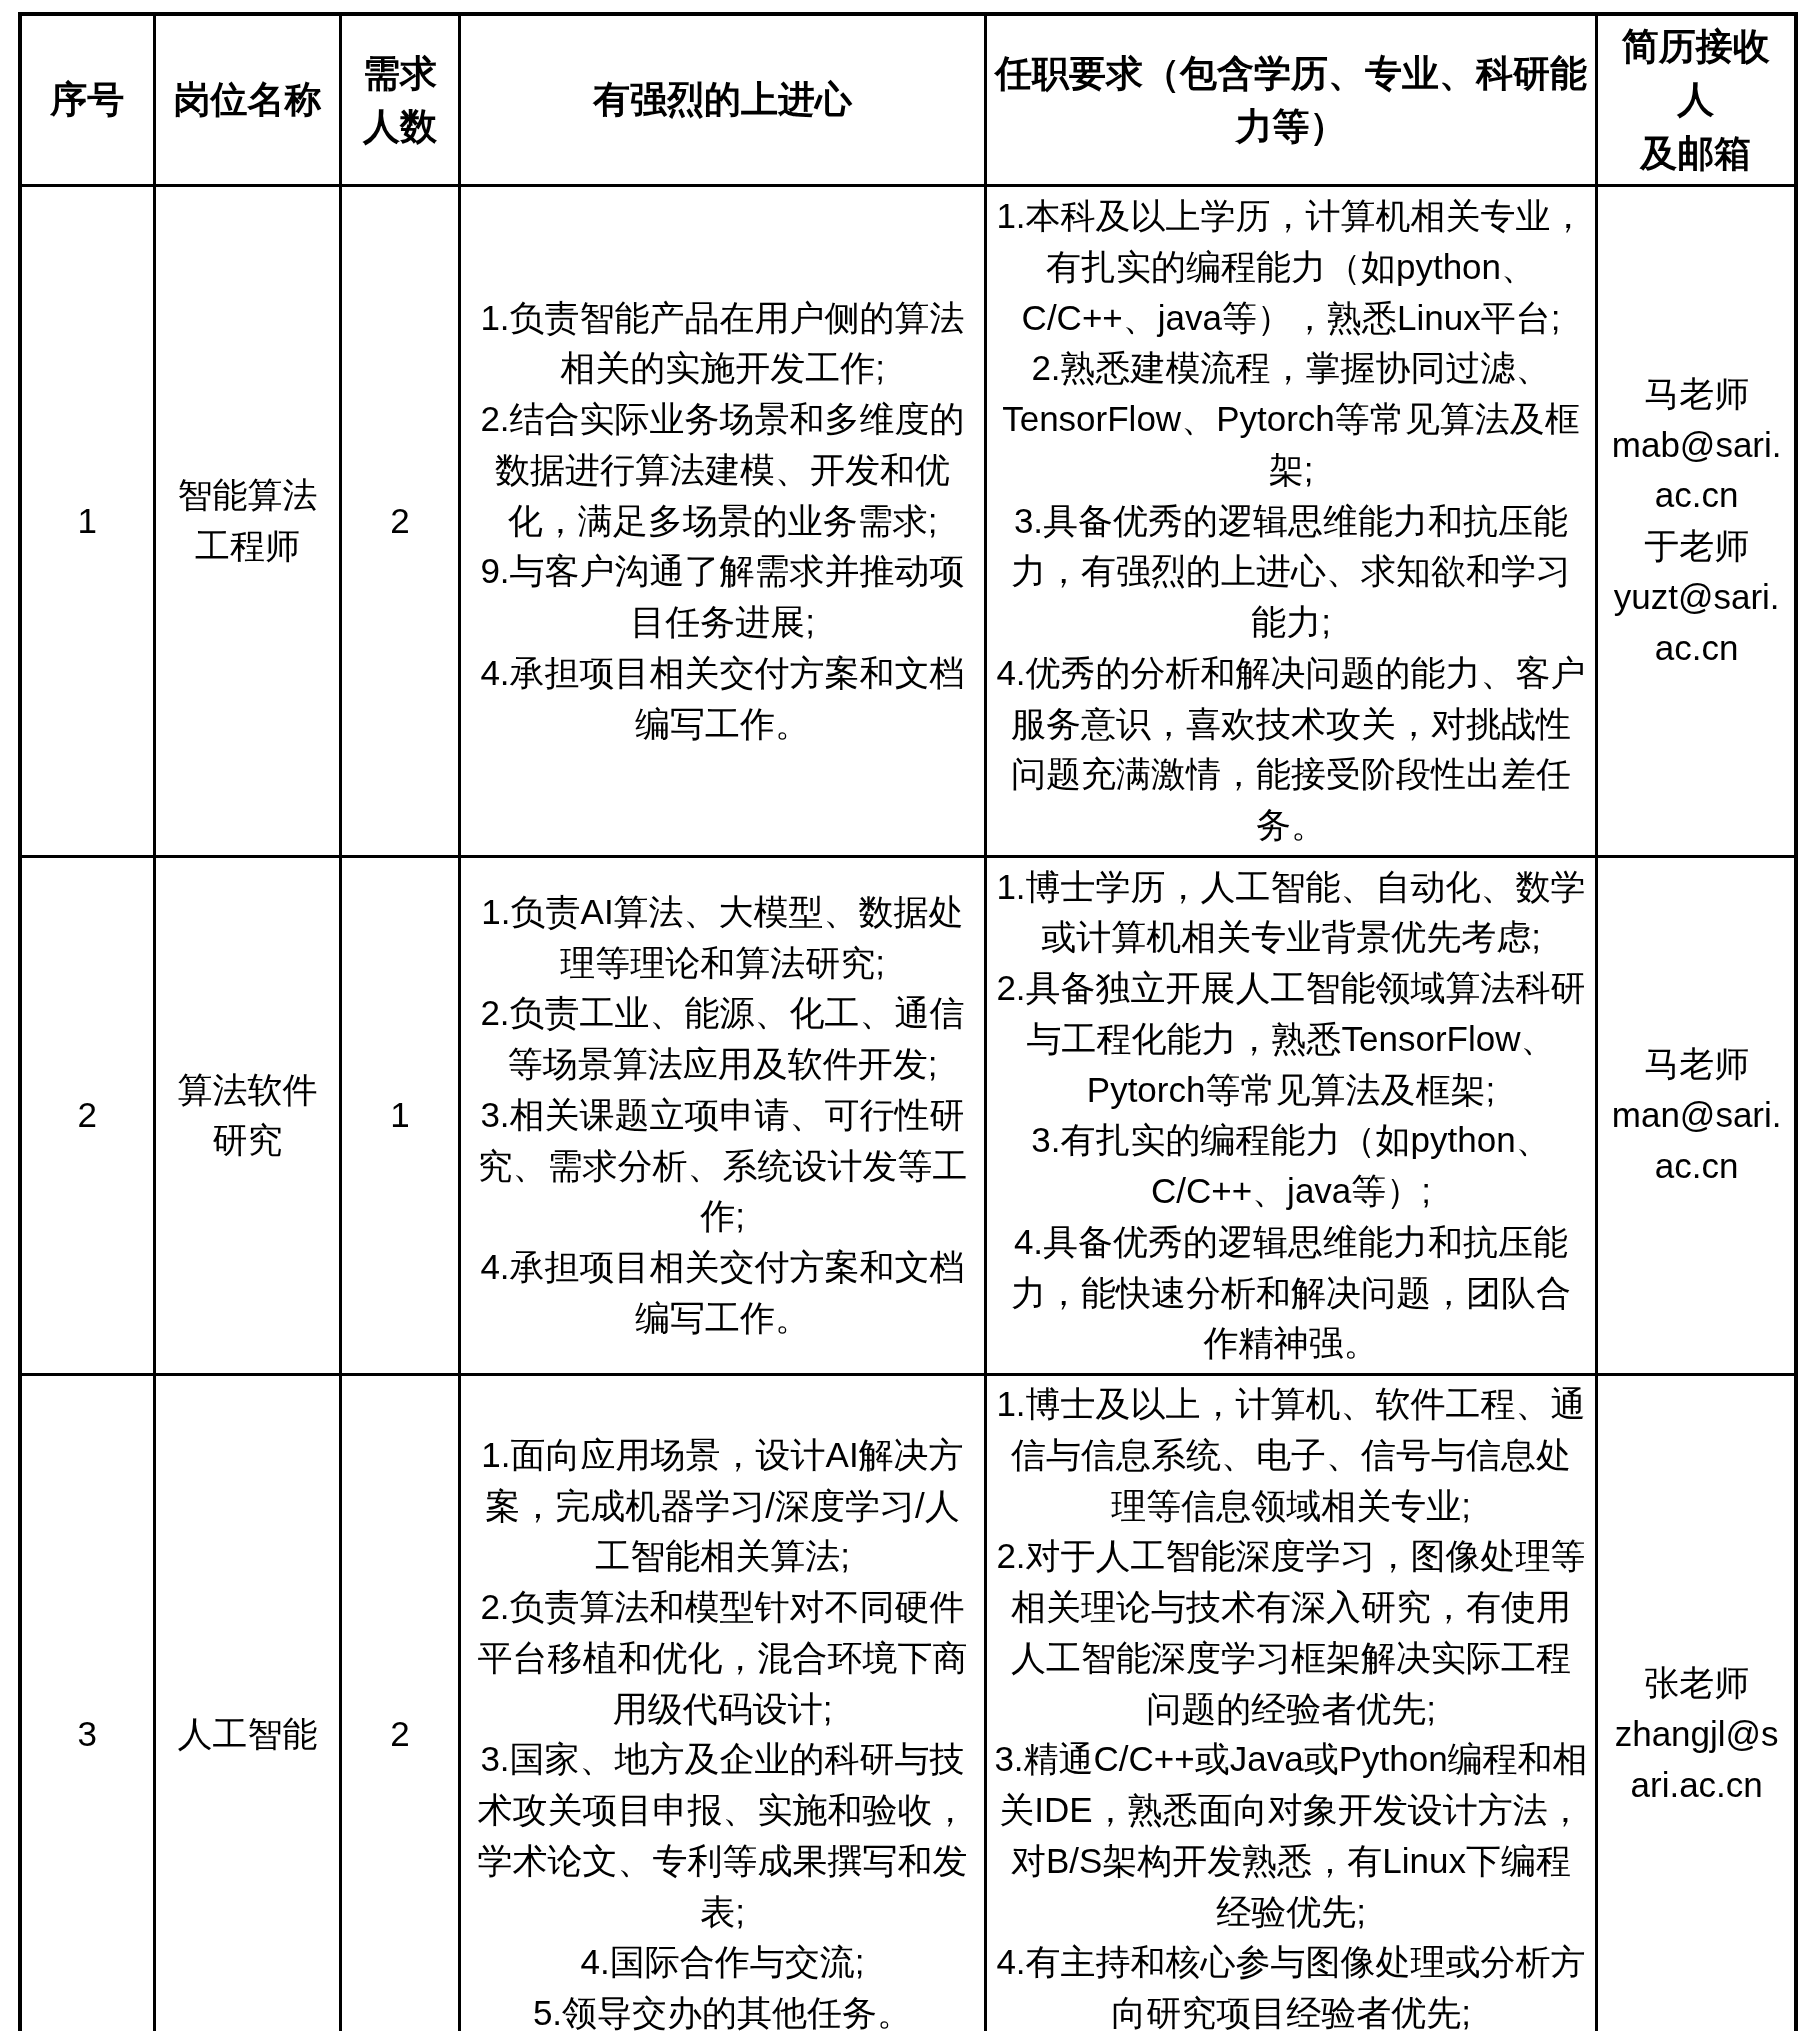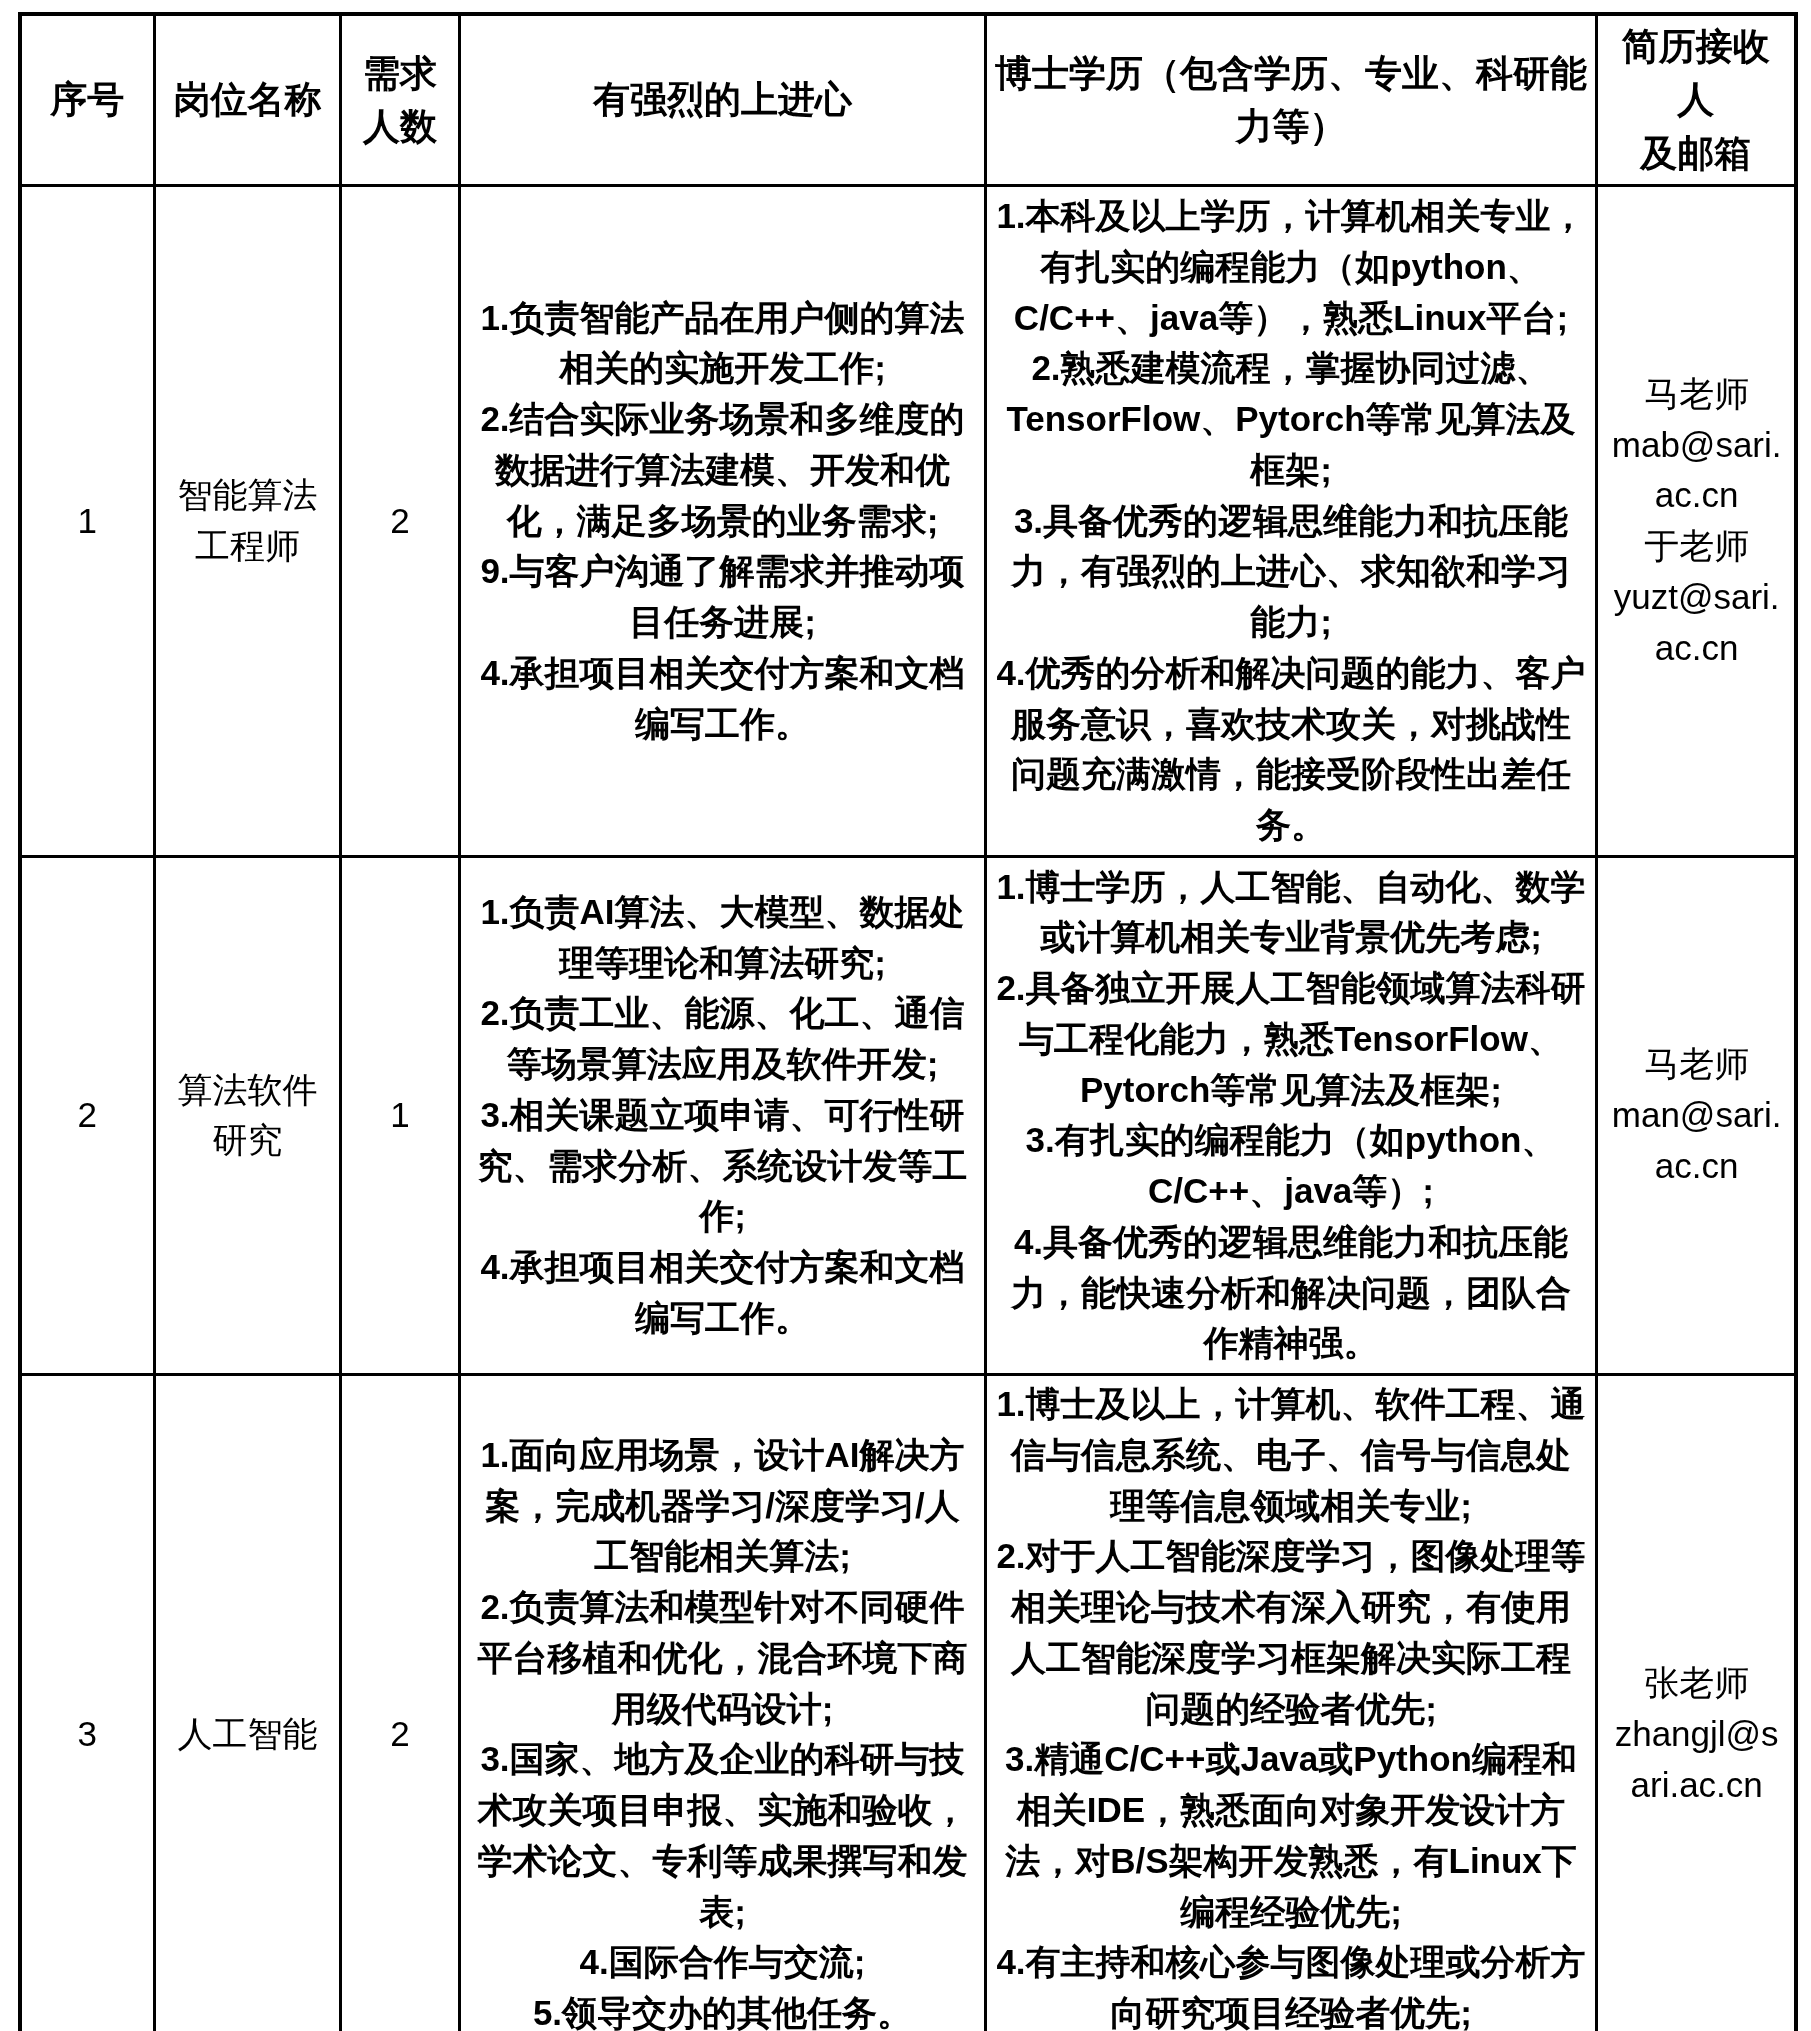--- a/index.html
+++ b/index.html
@@ -41,21 +41,20 @@
   }
   tr.header-row { height: 107px; }
   tr.row-1 { height: 671px; }
   tr.row-2 { height: 510px; }
   tr.row-3 { height: 718px; }
   td.center { text-align: center; padding: 1.7px 3.5px; }
   td.justify {
     text-align: justify;
     text-justify: inter-ideograph;
     padding: 3.5px 7px;
-    font-weight: bold;
   }
   td.left {
     text-align: left;
     padding: 3.5px 5.2px 3.5px 7px;
     word-break: break-all;
   }
   .pre { white-space: pre-line; }
 </style>
 </head>
 <body>
@@ -70,21 +69,21 @@
       <col style="width:611px">
       <col style="width:199px">
     </colgroup>
     <thead>
       <tr class="header-row">
         <th class="pre">序号</th>
         <th class="pre">岗位名称</th>
         <th class="pre">需求
 人数</th>
         <th class="pre">有强烈的上进心</th>
-        <th class="pre">博士学历（包含学历、专业、科研能力等）</th>
+        <th class="pre">任职要求（包含学历、专业、科研能力等）</th>
         <th class="pre">简历接收人
 及邮箱</th>
       </tr>
     </thead>
     <tbody>
       <tr class="row-1">
         <td class="center">1</td>
         <td class="center pre">智能算法
 工程师</td>
         <td class="center">2</td>

